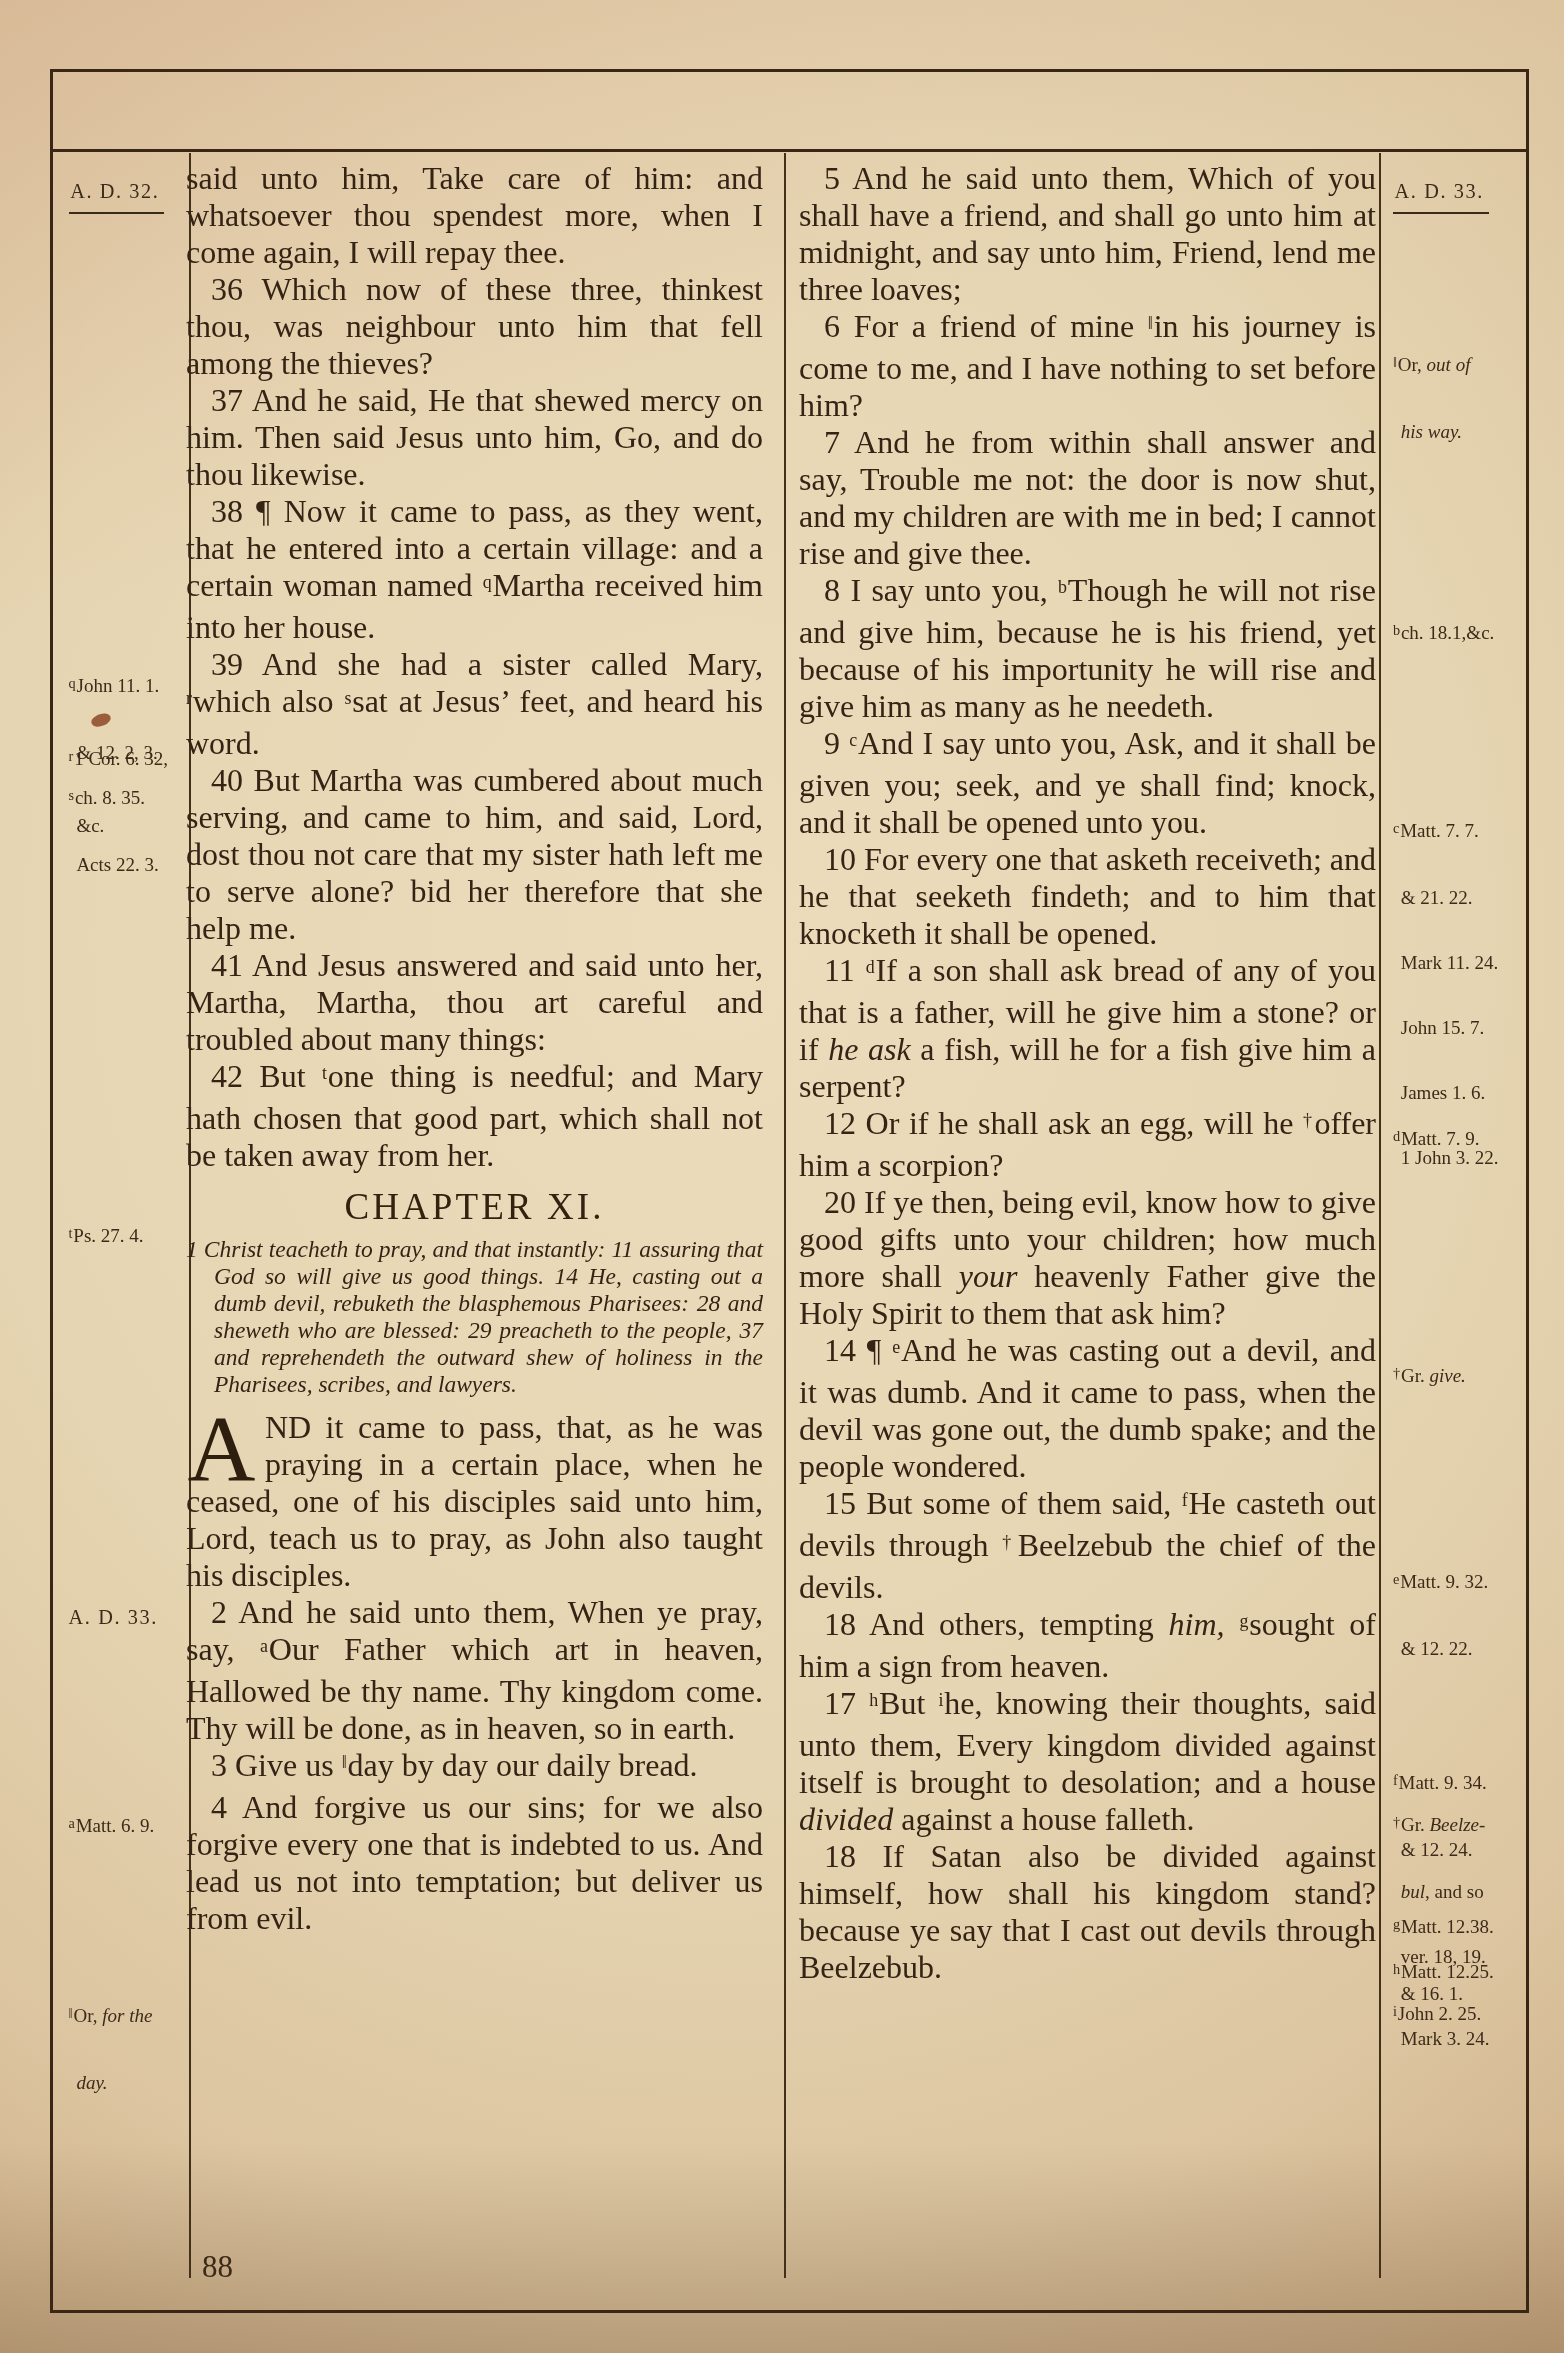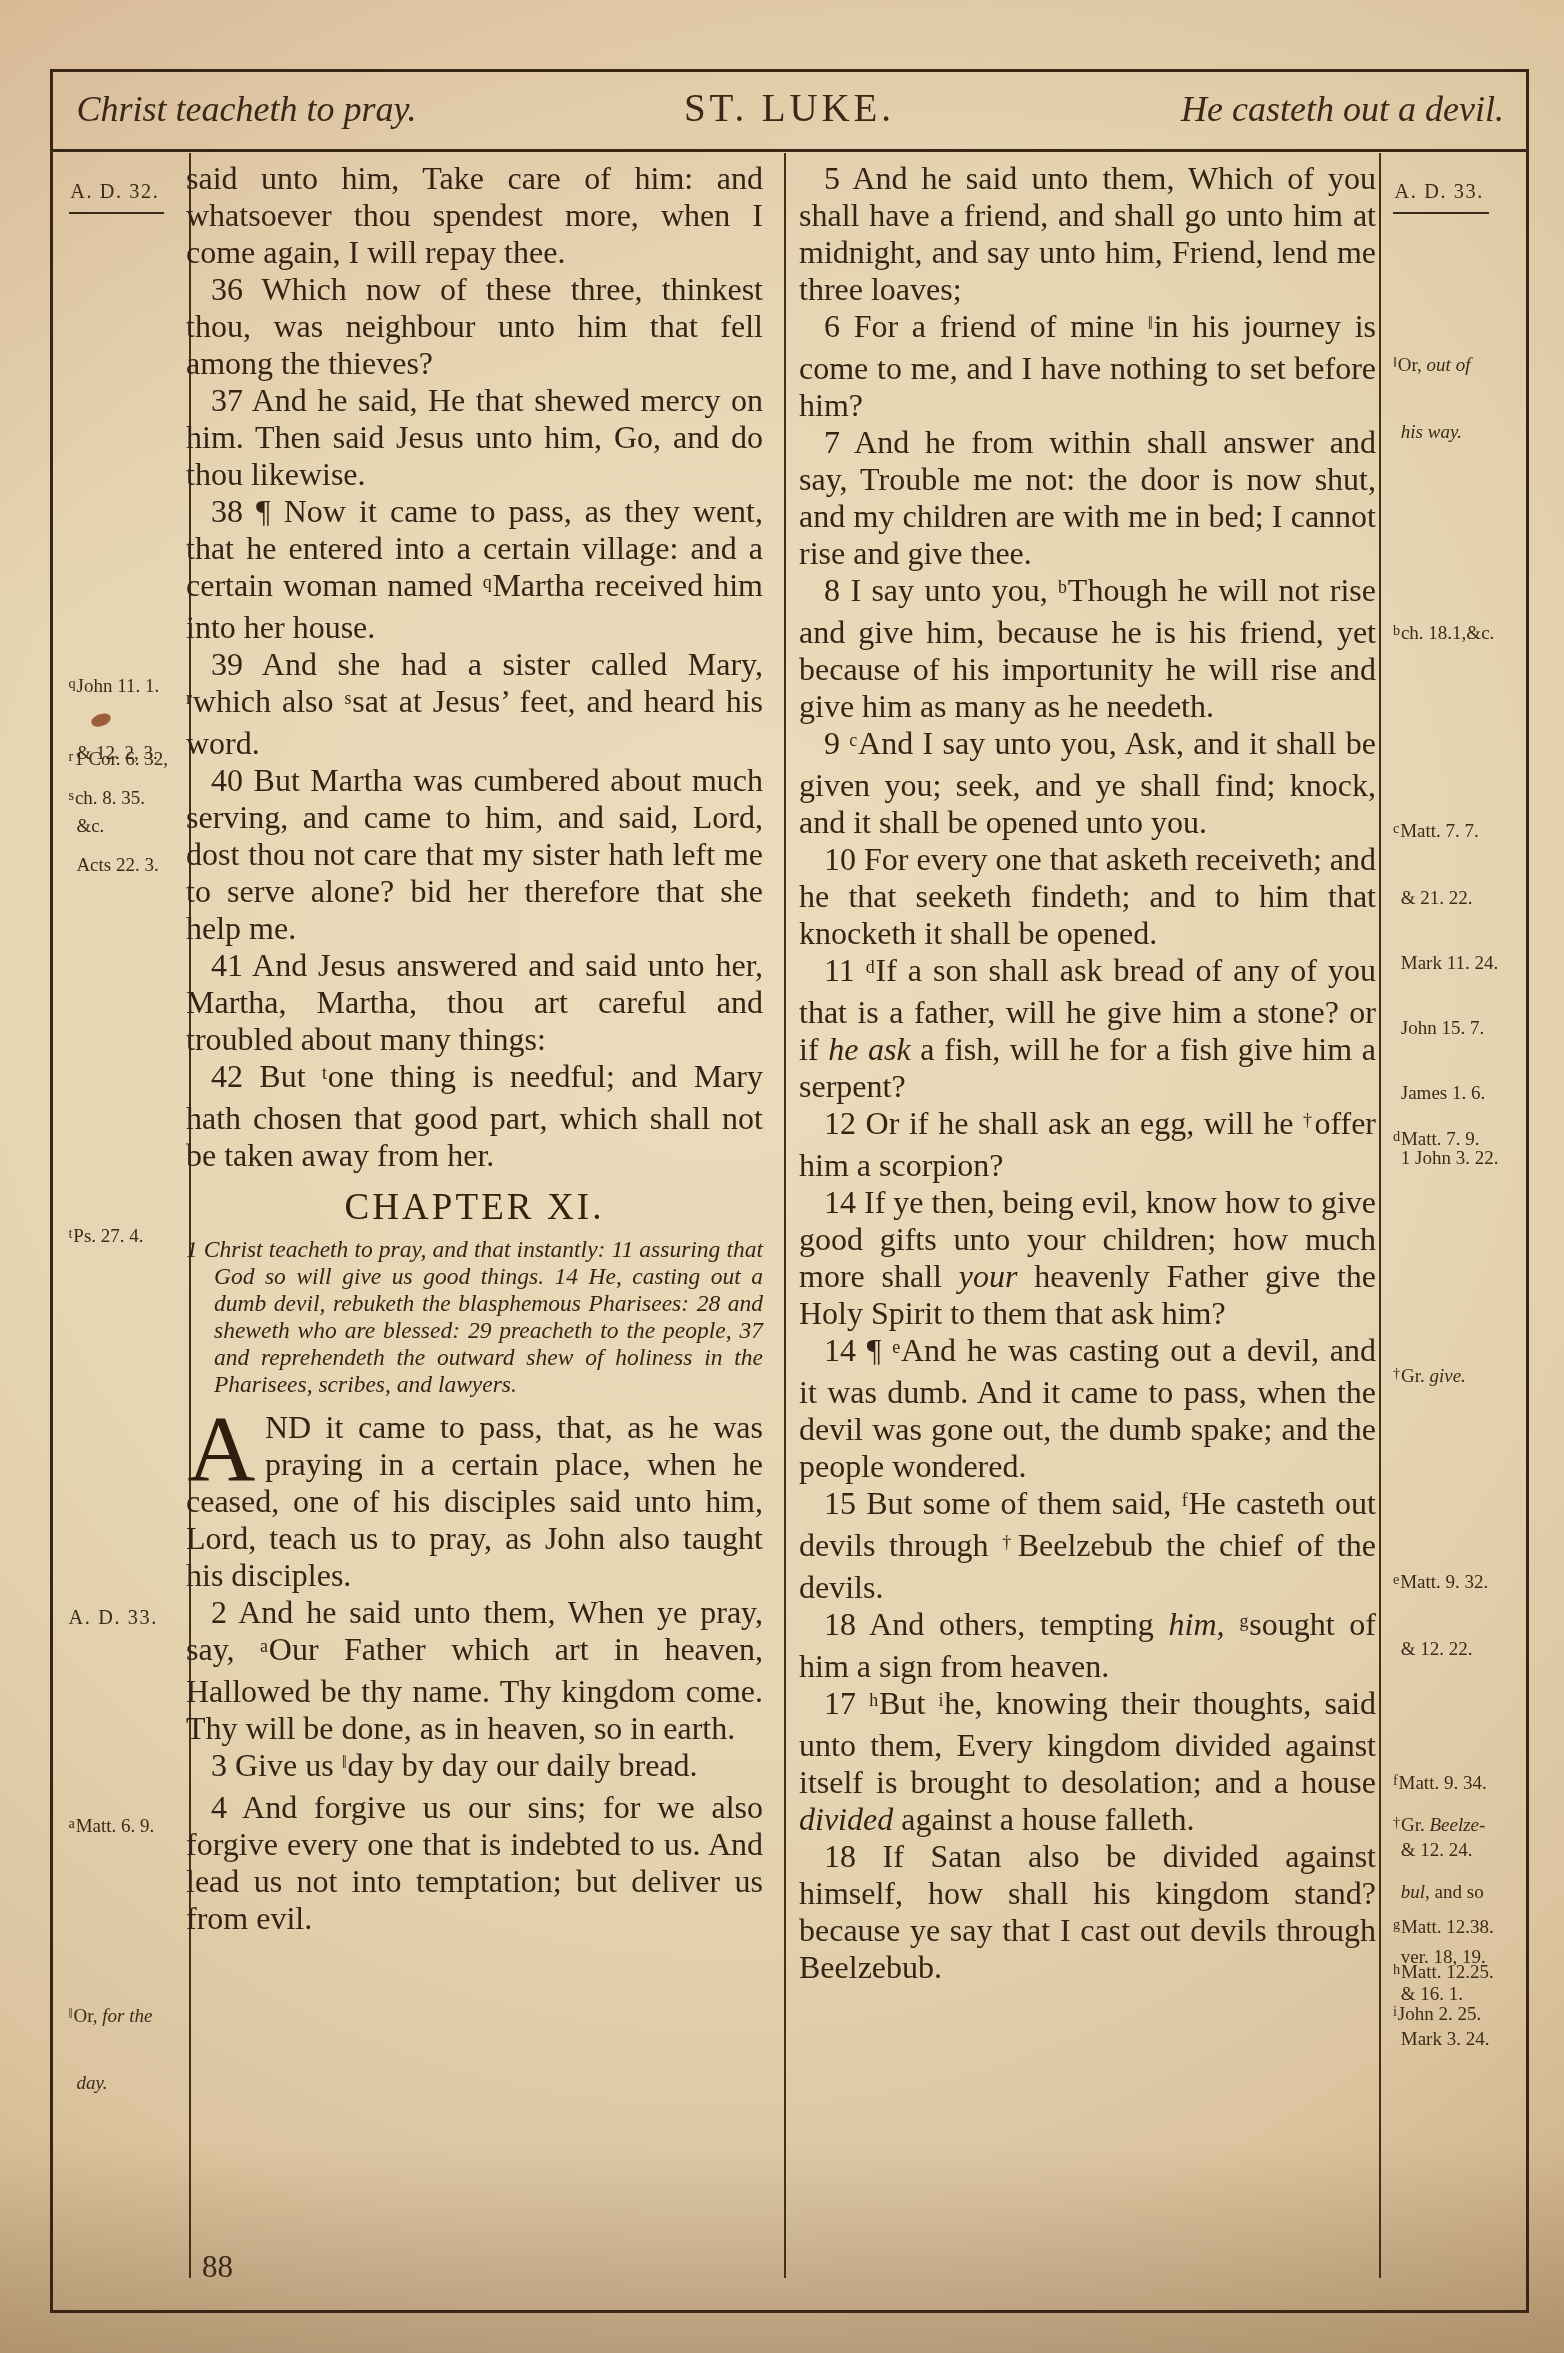--- a/index.html
+++ b/index.html
@@ -45,25 +45,20 @@
   .margin-note .ref-sup{font-size:0.75em; top:-0.25em;}
   .fleck{position:absolute; left:22px; width:20.3px; height:11.7px; background:#94502e; border-radius:45% 60% 50% 55%; transform:rotate(-24deg); opacity:.9;}
   .page-number{position:absolute; left:149px; width:577px; top:2177px; font-size:31px; color:#3a2a19;}
 </style>
 </head>
 <body>
 
 <div class="page">
   <div class="frame">
 
-    <div class="running-head">
-      <span class="rh-left">Christ teacheth to pray.</span>
-      <span class="rh-center">ST. LUKE.</span>
-      <span class="rh-right">He casteth out a devil.</span>
-    </div>
     <div class="head-rule"></div>
 
     <div class="vrule vr-lm"></div>
     <div class="vrule vr-mid"></div>
     <div class="vrule vr-rm"></div>
 
     <div class="margincol" id="lmargin">
         <div class="ad-note underlined" style="top: 92px;">A. D. 32.</div>
         <div class="margin-note" style="top: 603px;">
           <div class="mn-line"><span class="ref-sup">q</span><span>John 11. 1.</span></div>
@@ -108,21 +103,21 @@
       </div>
     <div class="textcol" id="rtext">
         <div class="verse"><span>5 And he said unto them, Which of you shall have a friend, and shall go unto him at midnight, and say unto him, Friend, lend me three loaves;</span></div>
         <div class="verse"><span>6 For a friend of mine </span><span class="ref-sup">‖</span><span>in his journey is come to me, and I have nothing to set before him?</span></div>
         <div class="verse"><span>7 And he from within shall answer and say, Trouble me not: the door is now shut, and my children are with me in bed; I cannot rise and give thee.</span></div>
         <div class="verse"><span>8 I say unto you, </span><span class="ref-sup">b</span><span>Though he will not rise and give him, because he is his friend, yet because of his importunity he will rise and give him as many as he needeth.</span></div>
         <div class="verse"><span>9 </span><span class="ref-sup">c</span><span>And I say unto you, Ask, and it shall be given you; seek, and ye shall find; knock, and it shall be opened unto you.</span></div>
         <div class="verse"><span>10 For every one that asketh receiveth; and he that seeketh findeth; and to him that knocketh it shall be opened.</span></div>
         <div class="verse"><span>11 </span><span class="ref-sup">d</span><span>If a son shall ask bread of any of you that is a father, will he give him a stone? or if </span><i>he ask</i><span> a fish, will he for a fish give him a serpent?</span></div>
         <div class="verse"><span>12 Or if he shall ask an egg, will he </span><span class="ref-sup">†</span><span>offer him a scorpion?</span></div>
-        <div class="verse"><span>14 If ye then, being evil, know how to give good gifts unto your children; how much more shall </span><i>your</i><span> heavenly Father give the Holy Spirit to them that ask him?</span></div>
+        <div class="verse"><span>20 If ye then, being evil, know how to give good gifts unto your children; how much more shall </span><i>your</i><span> heavenly Father give the Holy Spirit to them that ask him?</span></div>
         <div class="verse"><span>14 ¶ </span><span class="ref-sup">e</span><span>And he was casting out a devil, and it was dumb. And it came to pass, when the devil was gone out, the dumb spake; and the people wondered.</span></div>
         <div class="verse"><span>15 But some of them said, </span><span class="ref-sup">f</span><span>He casteth out devils through </span><span class="ref-sup">†</span><span>Beelzebub the chief of the devils.</span></div>
         <div class="verse"><span>18 And others, tempting </span><i>him,</i><span> </span><span class="ref-sup">g</span><span>sought of him a sign from heaven.</span></div>
         <div class="verse"><span>17 </span><span class="ref-sup">h</span><span>But </span><span class="ref-sup">i</span><span>he, knowing their thoughts, said unto them, Every kingdom divided against itself is brought to desolation; and a house </span><i>divided</i><span> against a house falleth.</span></div>
         <div class="verse"><span>18 If Satan also be divided against himself, how shall his kingdom stand? because ye say that I cast out devils through Beelzebub.</span></div>
       </div>
     <div class="margincol" id="rmargin">
         <div class="ad-note underlined" style="top: 92px;">A. D. 33.</div>
         <div class="margin-note" style="top: 282px;">
           <div class="mn-line"><span class="ref-sup">‖</span><span>Or, </span><i>out of</i></div>

